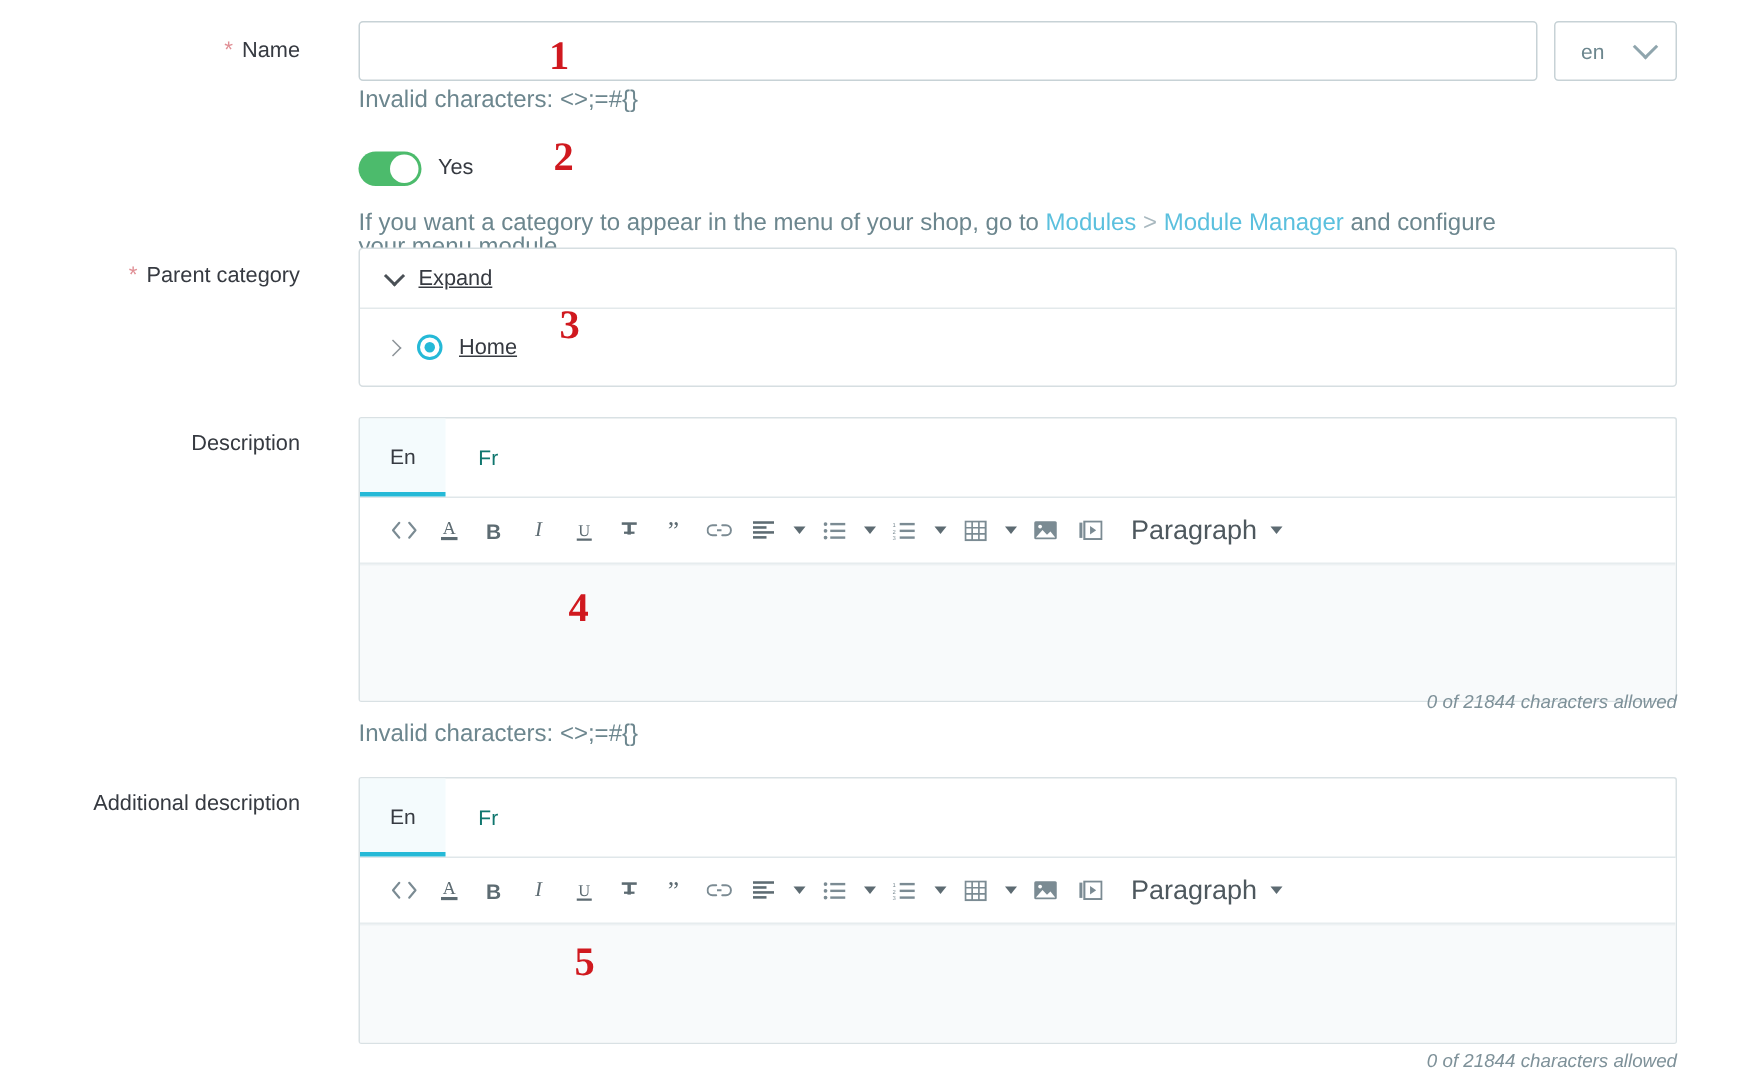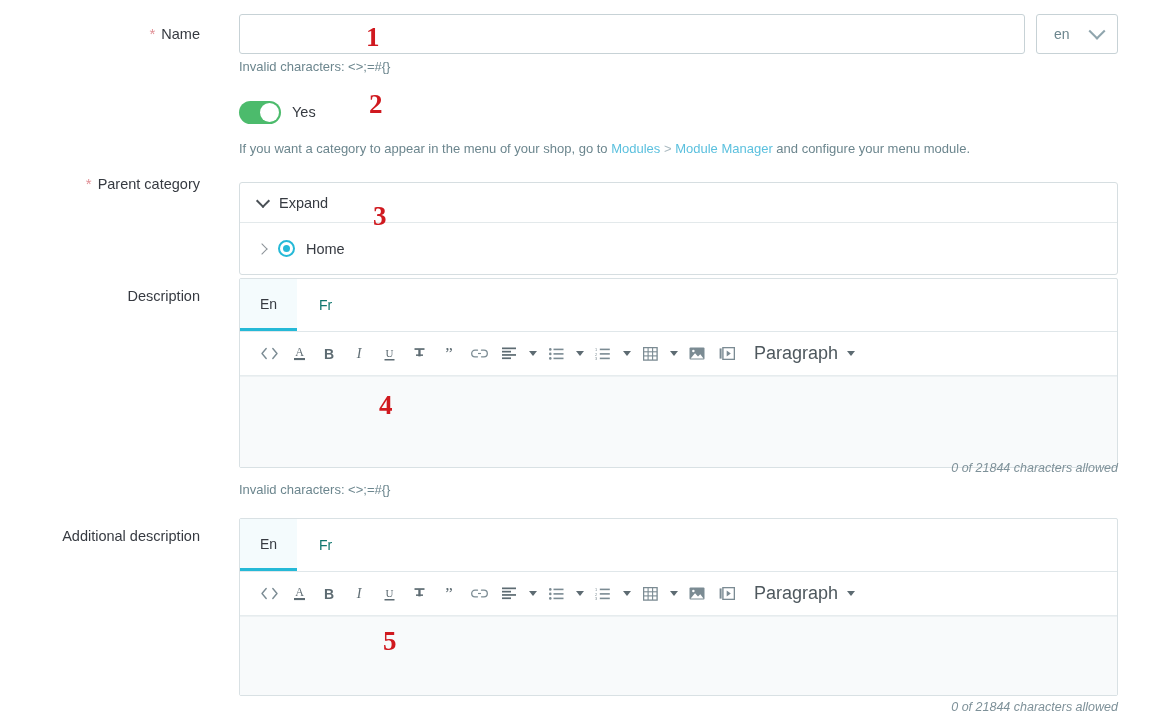--- a/index.html
+++ b/index.html
@@ -46,21 +46,21 @@
     font-size: 11px;
     font-weight: bold;
     line-height: 16px;
     text-align: center;
     vertical-align: -3px;
     margin-left: 7px;
     font-family: "Liberation Serif", serif;
   }
 
   .hint-text {
-    font-size: 13px;
+    font-size: 16px;
     color: #6c868e;
     line-height: 16px;
   }
   .hint-text a {
     color: #5bc0de;
     text-decoration: none;
   }
   .sep-gt { color: #a8b8bf; }
 
   
@@ -130,26 +130,27 @@
     left: 292px;
     top: 104px;
     font-size: 14.5px;
     color: #363a41;
   }
 
   
   .tree-box {
     position: absolute;
     left: 239px;
-    top: 182px;
+    top: 165px;
     width: 879px;
     box-sizing: border-box;
     border: 1px solid #d6dee1;
     border-radius: 3px;
     background: #ffffff;
+    text-decoration: underline;
   }
   .tree-head {
     height: 39px;
     display: flex;
     align-items: center;
     padding-left: 18px;
     border-bottom: 1px solid #e3e9eb;
     cursor: pointer;
   }
   .chev-down-sm {

